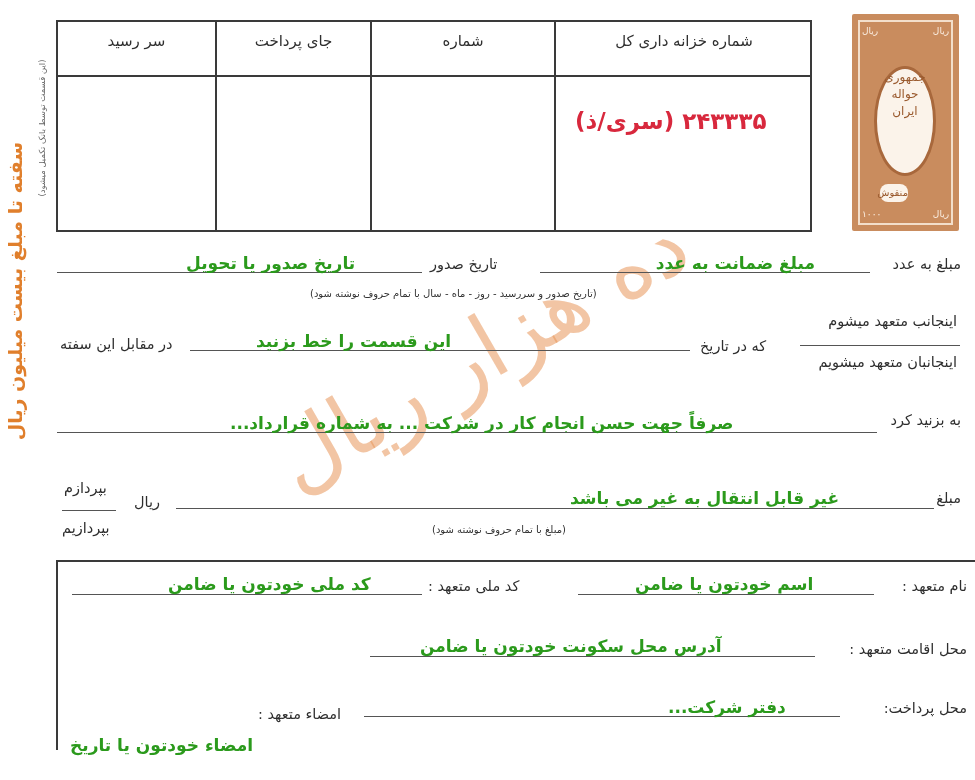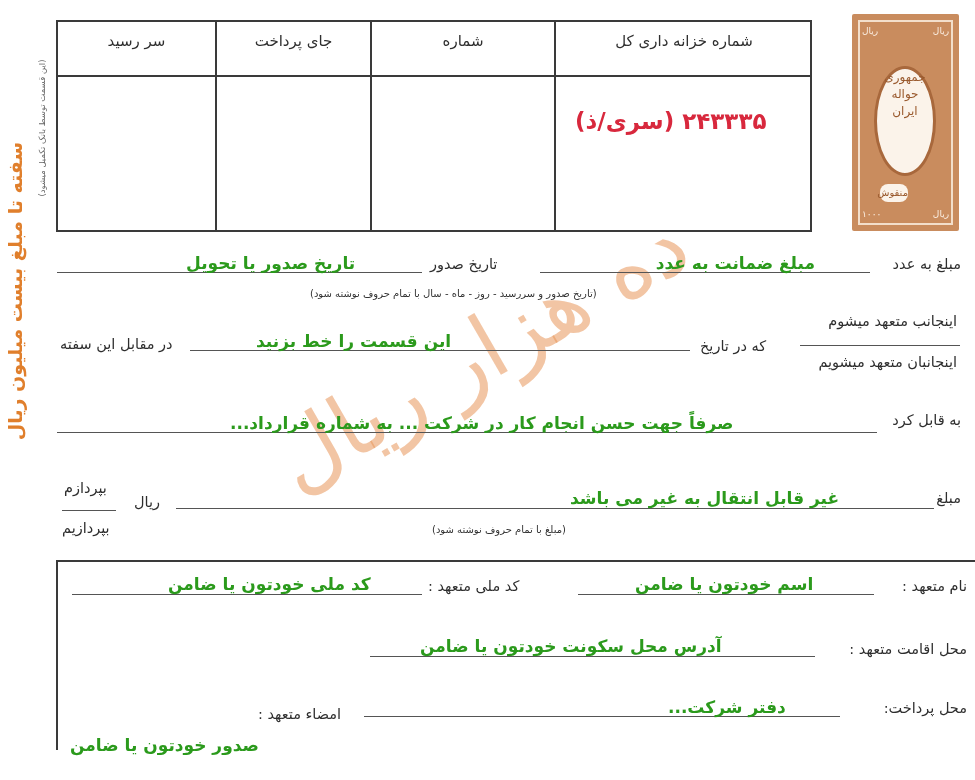--- a/index.html
+++ b/index.html
@@ -85,21 +85,21 @@
 <div class="label small" style="left:310px; top:288px;">(تاریخ صدور و سررسید - روز - ماه - سال با تمام حروف نوشته شود)</div>
 
 <div class="label" style="right:18px; top:313px;">اینجانب متعهد میشوم</div>
 <div class="frac-line" style="left:800px; width:160px; top:345px;"></div>
 <div class="label" style="right:18px; top:354px;">اینجانبان متعهد میشویم</div>
 <div class="label" style="left:700px; top:338px;">که در تاریخ</div>
 <div class="line" style="left:190px; width:500px; top:350px;"></div>
 <div class="green" style="left:256px; top:331px;">این قسمت را خط بزنید</div>
 <div class="label" style="left:60px; top:336px;">در مقابل این سفته</div>
 
-<div class="label" style="right:14px; top:412px;">به قابل کرد</div>
+<div class="label" style="right:14px; top:412px;">به بزنید کرد</div>
 <div class="line" style="left:57px; width:820px; top:432px;"></div>
 <div class="green" style="left:230px; top:413px;">صرفاً جهت حسن انجام کار در شرکت ... به شماره قرارداد...</div>
 
 <div class="label" style="right:14px; top:490px;">مبلغ</div>
 <div class="line" style="left:176px; width:758px; top:508px;"></div>
 <div class="green" style="left:570px; top:488px;">غیر قابل انتقال به غیر می باشد</div>
 <div class="label small" style="left:432px; top:524px;">(مبلغ با تمام حروف نوشته شود)</div>
 <div class="label" style="left:134px; top:494px;">ریال</div>
 <div class="label" style="left:64px; top:480px;">بپردازم</div>
 <div class="frac-line" style="left:62px; width:54px; top:510px;"></div>
@@ -117,13 +117,13 @@
 <div class="label" style="right:8px; top:641px;">محل اقامت متعهد :</div>
 <div class="line" style="left:370px; width:445px; top:656px;"></div>
 <div class="green" style="left:420px; top:636px;">آدرس محل سکونت خودتون یا ضامن</div>
 
 <div class="label" style="right:8px; top:700px;">محل پرداخت:</div>
 <div class="line" style="left:370px; width:470px; top:716px;"></div>
 <div class="green" style="left:668px; top:697px;">دفتر شرکت...</div>
 
 <div class="label" style="left:258px; top:706px;">امضاء متعهد :</div>
 <div class="line" style="left:364px; width:150px; top:716px;"></div>
-<div class="green" style="left:70px; top:735px;">صدور خودتون یا ضامن</div>
+<div class="green" style="left:70px; top:735px;">امضاء خودتون یا تاریخ</div>
 
 </body></html>

